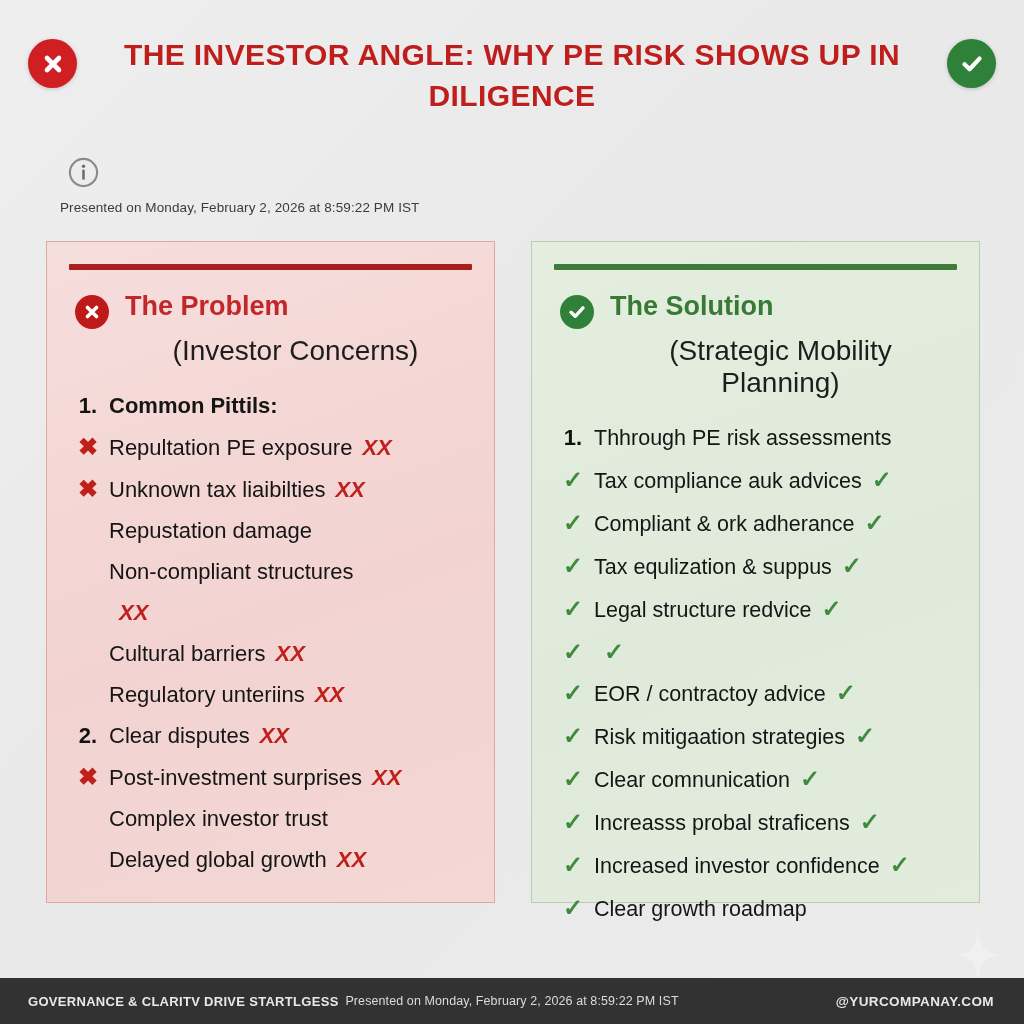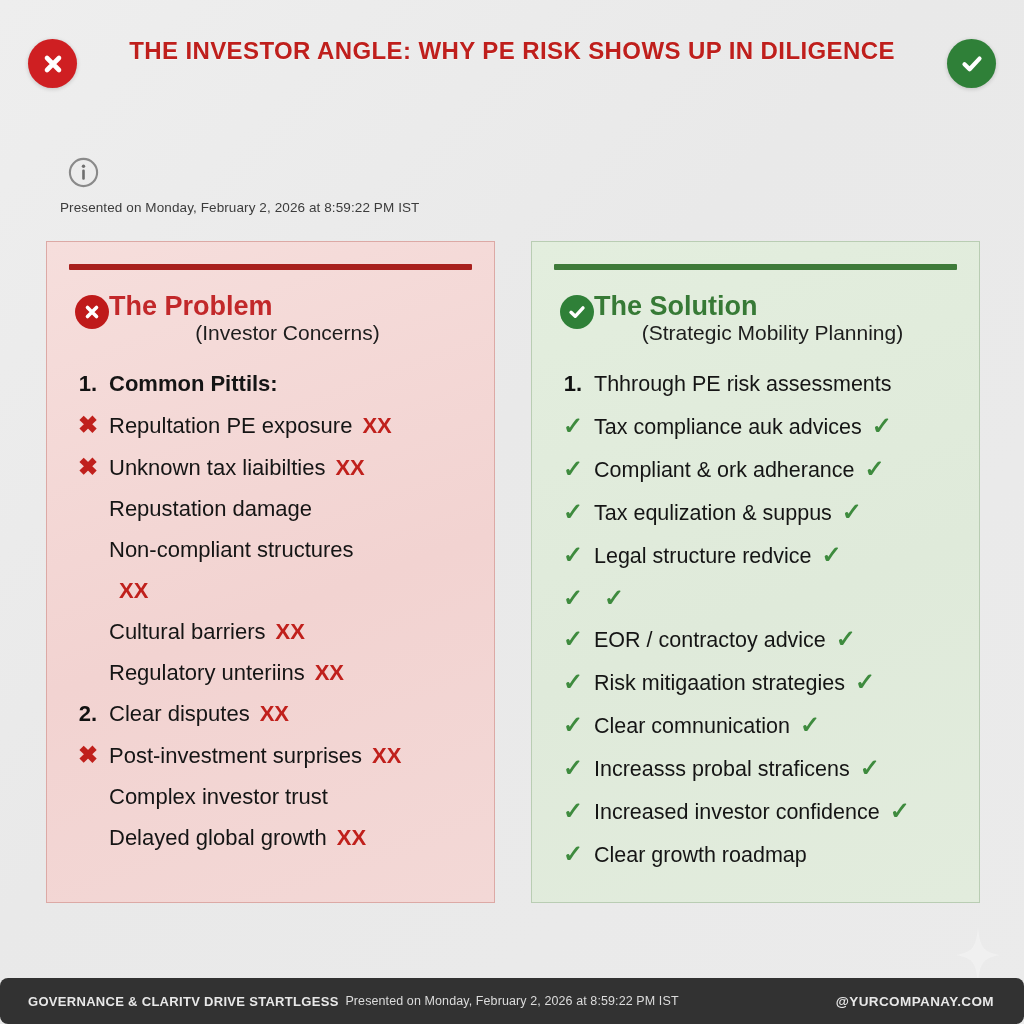--- a/index.html
+++ b/index.html
@@ -50,21 +50,21 @@
   }
   .badge-x svg, .badge-check svg { display:block; }
 
   .title {
     position: absolute;
     left: 108px;
     right: 108px;
     top: 34px;
     text-align: center;
     color: #bf1f1c;
-    font-size: 24px;
+    font-size: 30px;
     font-weight: bold;
     letter-spacing: 0.4px;
     line-height: 1.38;
     text-transform: uppercase;
     text-shadow: 0 1px 0 rgba(255,255,255,0.45);
   }
 
   .subtitle {
     position: absolute;
     left: 110px;
@@ -123,21 +123,21 @@
     height: 6px;
     margin: 0 4px 22px 4px;
     border-radius: 1px;
   }
   .rule-red   { background: #a8201d; }
   .rule-green { background: #3e7a39; }
 
   .panel-head {
     display: flex;
     align-items: flex-start;
-    gap: 0;
+    gap: 16px;
     padding-left: 10px;
     margin-bottom: 6px;
   }
   .head-badge {
     width: 34px;
     height: 34px;
     border-radius: 50%;
     flex: 0 0 auto;
     display: flex;
     align-items: center;
@@ -149,23 +149,23 @@
 
   .head-text { flex: 1 1 auto; }
   .panel-title {
     font-size: 27px;
     font-weight: bold;
     line-height: 1.08;
   }
   .panel-title.red   { color: #c2282a; }
   .panel-title.green { color: #377a36; }
   .panel-sub {
-    font-size: 21px;
+    font-size: 28px;
     color: #1d1d1d;
-    margin-top: 0;
+    margin-top: 14px;
     text-align: center;
     padding-right: 10px;
   }
 
   .list {
     margin-top: 18px;
     padding: 0 2px;
   }
   .row {
     display: flex;
@@ -186,21 +186,21 @@
   .lead.cmark { color: #3e8b3e; font-weight: bold; font-size: 24px; }
   .lead.blank { color: transparent; }
 
   .row-label { flex: 0 1 auto; white-space: nowrap; }
   .row-tail {
     margin-left: 10px;
     font-weight: bold;
     font-size: 22px;
     white-space: nowrap;
   }
-  .row-tail.xx   { color: #c0201c; }
+  .row-tail.xx   { color: #c0201c; font-style: italic; }
   .row-tail.chk  { color: #3e8b3e; font-size: 24px; }
   .row-tail.none { visibility: hidden; }
 
   .panel-solution .row { font-size: 21.5px; }
 
   
   .sparkle {
     position: absolute;
     right: 24px;
     bottom: 42px;
@@ -211,21 +211,20 @@
 
   
   .footer {
     position: absolute;
     left: 0; right: 0; bottom: 0;
     height: 46px;
     background: #323232;
     display: flex;
     align-items: center;
     color: #e8e8e8;
-    border-radius: 8px;
   }
   .footer-left {
     position: absolute;
     left: 28px;
     font-size: 13px;
     font-weight: bold;
     letter-spacing: 0.3px;
   }
   .footer-center {
     position: absolute;

